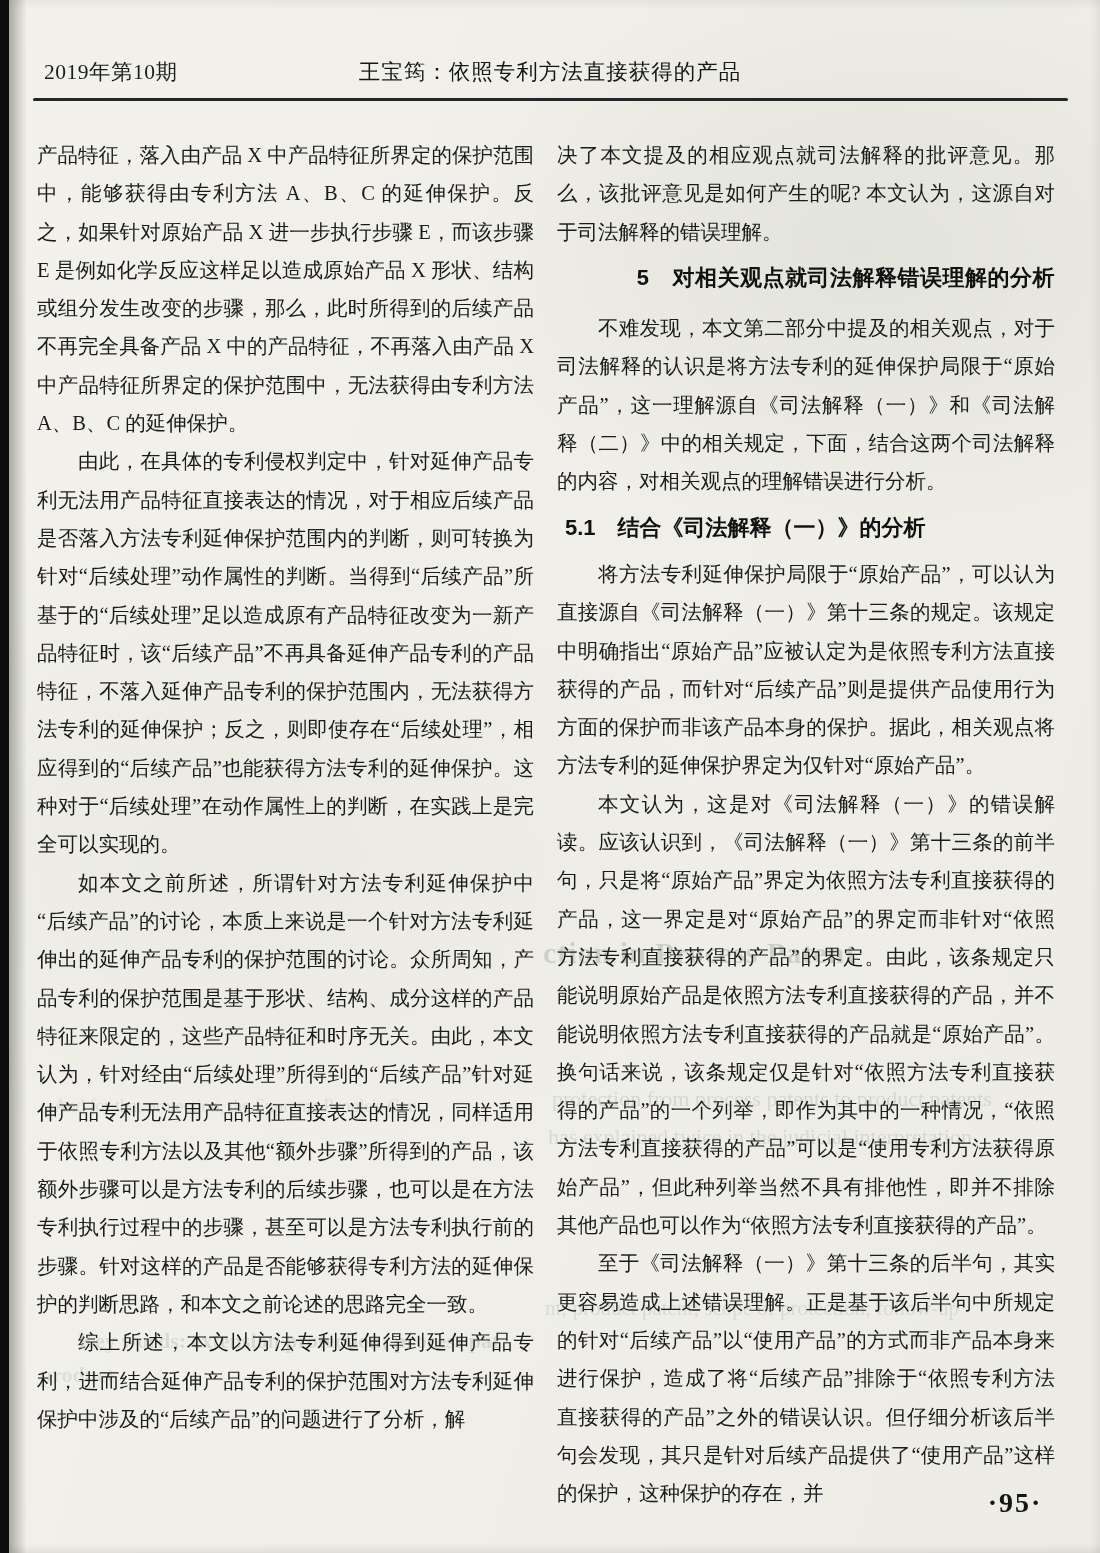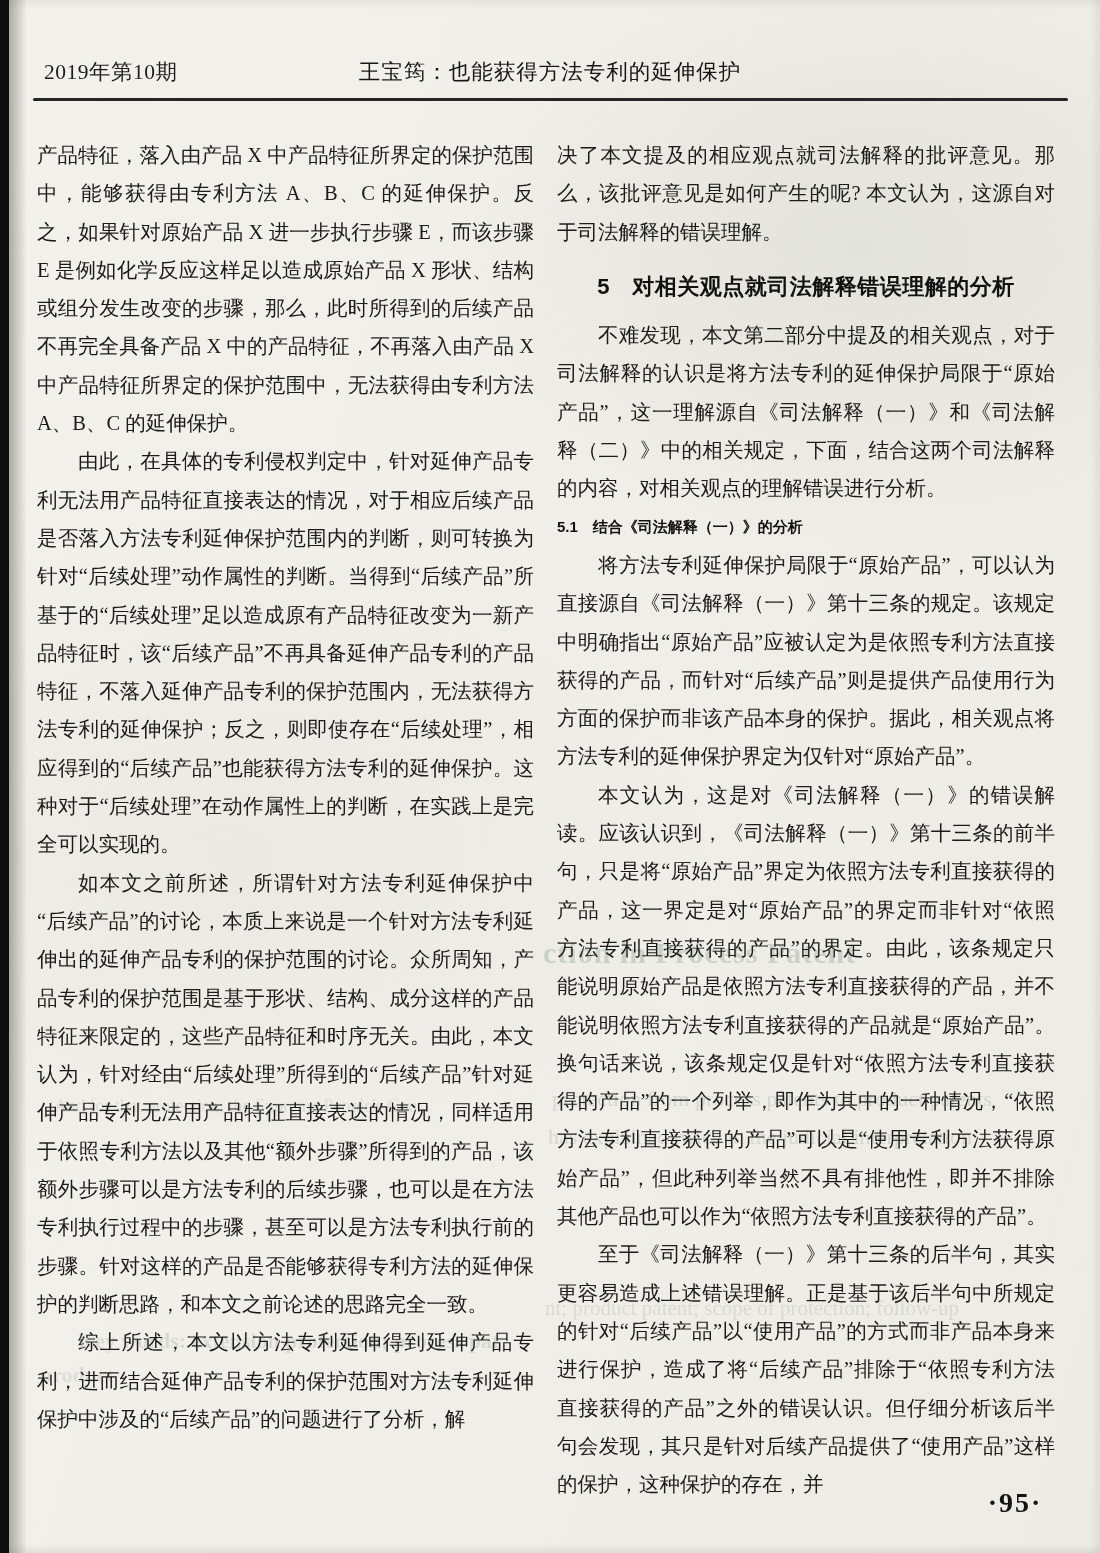--- a/index.html
+++ b/index.html
@@ -38,25 +38,25 @@
   .col{
     position:absolute;top:136px;width:497px;
     font-size:20.5px;line-height:38.3px;color:#1b1b1b;
     text-align:justify;text-justify:inter-character;
   }
   .col-left{left:37px;}
   .col-right{left:557px;width:498px;}
   .col p{margin:0;}
   .col p.ind{text-indent:2em;}
   .col h2{
-    margin:17px 0 10px 0;font-size:22px;font-weight:700;color:#111;
-    font-family:Liberation Sans, sans-serif;text-align:center;letter-spacing:.5px;
+    margin:10px 0 10px 0;font-size:22px;font-weight:700;color:#111;
+    font-family:Liberation Mono, monospace;text-align:right;letter-spacing:.5px;
   }
   .col h3{
-    margin:0;font-size:15px;font-weight:700;color:#111;
+    margin:8px;font-size:22px;font-weight:700;color:#111;
     font-family:"Liberation Sans", sans-serif;text-align:justify;line-height:38.3px;
   }
   .pageno{
     position:absolute;left:955px;top:1487px;width:120px;text-align:center;
     font-size:28px;font-weight:700;color:#141414;letter-spacing:2px;
   }
   .bleed{
     position:absolute;color:#6f8577;pointer-events:none;white-space:nowrap;
     filter:blur(.6px);font-family:"Liberation Serif", serif;
   }
@@ -81,21 +81,21 @@
   <span class="bleed b1">protection from process patents to product patents</span>
   <span class="bleed big bigpos">ction in Process Patent</span>
   <span class="bleed b2">has explained twice in the judicial interpretation</span>
   <span class="bleed b3">nt; product patent; scope of protection; follow-up</span>
   <span class="bleed b4">And for that protection, the Supreme People's Cou</span>
   <span class="bleed b6">Key words: extension protection; process pat</span>
   <span class="bleed b7">product</span>
 
   <header>
     <span class="issue">2019年第10期</span>
-    <span class="running-title">王宝筠：也能获得方法专利的延伸保护</span>
+    <span class="running-title">王宝筠：依照专利方法直接获得的产品</span>
   </header>
   <div class="rule"></div>
 
   <section class="col col-left">
     <p>产品特征，落入由产品 X 中产品特征所界定的保护范围中，能够获得由专利方法 A、B、C 的延伸保护。反之，如果针对原始产品 X 进一步执行步骤 E，而该步骤 E 是例如化学反应这样足以造成原始产品 X 形状、结构或组分发生改变的步骤，那么，此时所得到的后续产品不再完全具备产品 X 中的产品特征，不再落入由产品 X 中产品特征所界定的保护范围中，无法获得由专利方法 A、B、C 的延伸保护。</p>
     <p class="ind">由此，在具体的专利侵权判定中，针对延伸产品专利无法用产品特征直接表达的情况，对于相应后续产品是否落入方法专利延伸保护范围内的判断，则可转换为针对“后续处理”动作属性的判断。当得到“后续产品”所基于的“后续处理”足以造成原有产品特征改变为一新产品特征时，该“后续产品”不再具备延伸产品专利的产品特征，不落入延伸产品专利的保护范围内，无法获得方法专利的延伸保护；反之，则即使存在“后续处理”，相应得到的“后续产品”也能获得方法专利的延伸保护。这种对于“后续处理”在动作属性上的判断，在实践上是完全可以实现的。</p>
     <p class="ind">如本文之前所述，所谓针对方法专利延伸保护中“后续产品”的讨论，本质上来说是一个针对方法专利延伸出的延伸产品专利的保护范围的讨论。众所周知，产品专利的保护范围是基于形状、结构、成分这样的产品特征来限定的，这些产品特征和时序无关。由此，本文认为，针对经由“后续处理”所得到的“后续产品”针对延伸产品专利无法用产品特征直接表达的情况，同样适用于依照专利方法以及其他“额外步骤”所得到的产品，该额外步骤可以是方法专利的后续步骤，也可以是在方法专利执行过程中的步骤，甚至可以是方法专利执行前的步骤。针对这样的产品是否能够获得专利方法的延伸保护的判断思路，和本文之前论述的思路完全一致。</p>
     <p class="ind">综上所述，本文以方法专利延伸得到延伸产品专利，进而结合延伸产品专利的保护范围对方法专利延伸保护中涉及的“后续产品”的问题进行了分析，解</p>
   </section>
 

